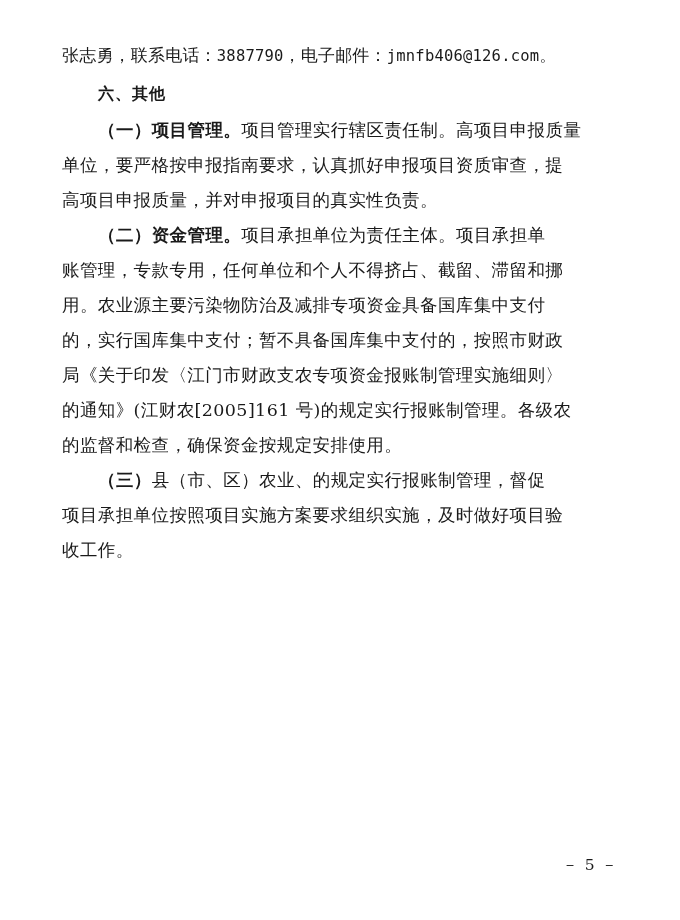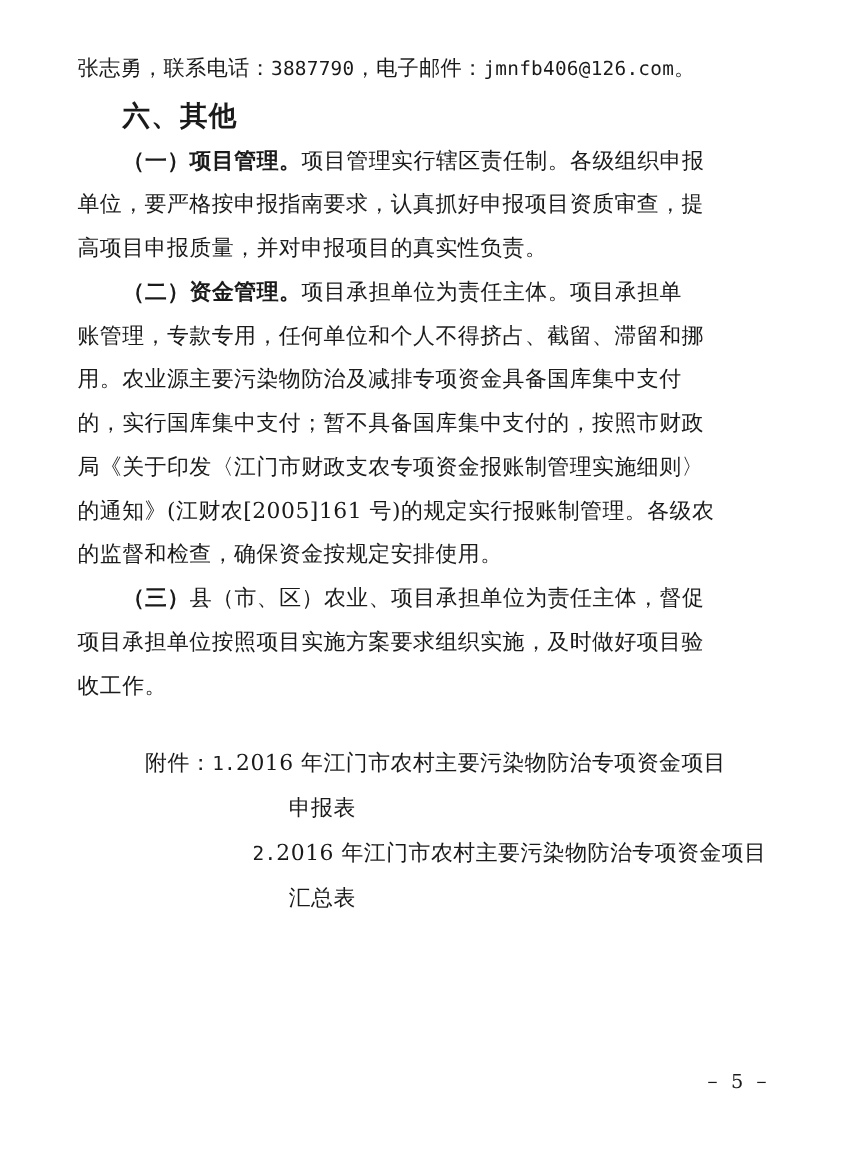--- a/index.html
+++ b/index.html
@@ -30,21 +30,21 @@
     text-align: left;
   }
   
   .contact {
     font-size: 17px;
     line-height: 34px;
     letter-spacing: 0.2px;
     margin-bottom: 2px;
   }
   .section-head {
-    font-size: 22px;
+    font-size: 16px;
     line-height: 38px;
     font-weight: 700;
     letter-spacing: 1px;
   }
   .indent1 { padding-left: 36px; }
   .bold { font-weight: 700; margin-top: 43px; }
   .para {
     margin: 0;
   }
   .blockspace { height: 26px; }
@@ -71,45 +71,39 @@
 </head>
 <body>
 
 <div class="page">
 
   <div class="line contact"><span>张志勇，联系电话：</span><span class="mono">3887790</span><span>，电子邮件：</span><span class="mono">jmnfb406@126.com</span><span>。</span></div>
 
   <div class="line section-head indent1"><span>六、</span><span>其他</span></div>
 
   <div class="para">
-    <div class="line indent1"><span class="bold">（一）项目管理。</span><span>项目管理实行辖区责任制。各级组织申报</span></div>
+    <div class="line indent1"><span class="bold">（一）项目管理。</span><span>项目管理实行辖区责任制。高项目申报质量</span></div>
     <div class="line">单位，要严格按申报指南要求，认真抓好申报项目资质审查，提</div>
     <div class="line">高项目申报质量，并对申报项目的真实性负责。</div>
   </div>
 
   <div class="para">
     <div class="line indent1"><span class="bold">（二）资金管理。</span><span>项目承担单位为责任主体。项目承担单</span></div>
     <div class="line">账管理，专款专用，任何单位和个人不得挤占、截留、滞留和挪</div>
     <div class="line">用。农业源主要污染物防治及减排专项资金具备国库集中支付</div>
     <div class="line">的，实行国库集中支付；暂不具备国库集中支付的，按照市财政</div>
     <div class="line">局《关于印发〈江门市财政支农专项资金报账制管理实施细则〉</div>
     <div class="line">的通知》(江财农[2005]161 号)的规定实行报账制管理。各级农</div>
     <div class="line">的监督和检查，确保资金按规定安排使用。</div>
   </div>
 
   <div class="para">
-    <div class="line indent1"><span class="bold">（三）</span><span>县（市、区）农业、项目承担单位为责任主体，督促</span></div>
+    <div class="line indent1"><span class="bold">（三）</span><span>县（市、区）农业、的规定实行报账制管理，督促</span></div>
     <div class="line">项目承担单位按照项目实施方案要求组织实施，及时做好项目验</div>
     <div class="line">收工作。</div>
   </div>
 
   <div class="blockspace"></div>
 
-  <div class="attach">
-    <div class="line"><span>附件：</span><span class="mono">1.</span><span>2016 年江门市农村主要污染物防治专项资金项目</span></div>
-    <div class="line attach-sub">申报表</div>
-    <div class="line attach-item2"><span class="mono">2.</span><span>2016 年江门市农村主要污染物防治专项资金项目</span></div>
-    <div class="line attach-sub">汇总表</div>
-  </div>
 
   <div class="page-number">－ 5 －</div>
 
 </div>
 
 </body></html>

